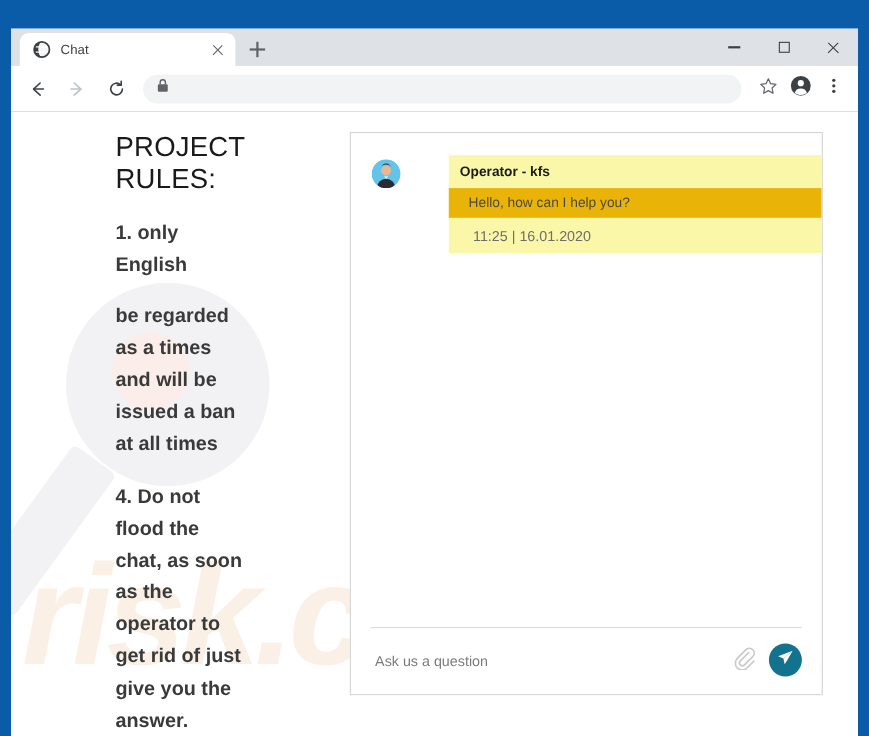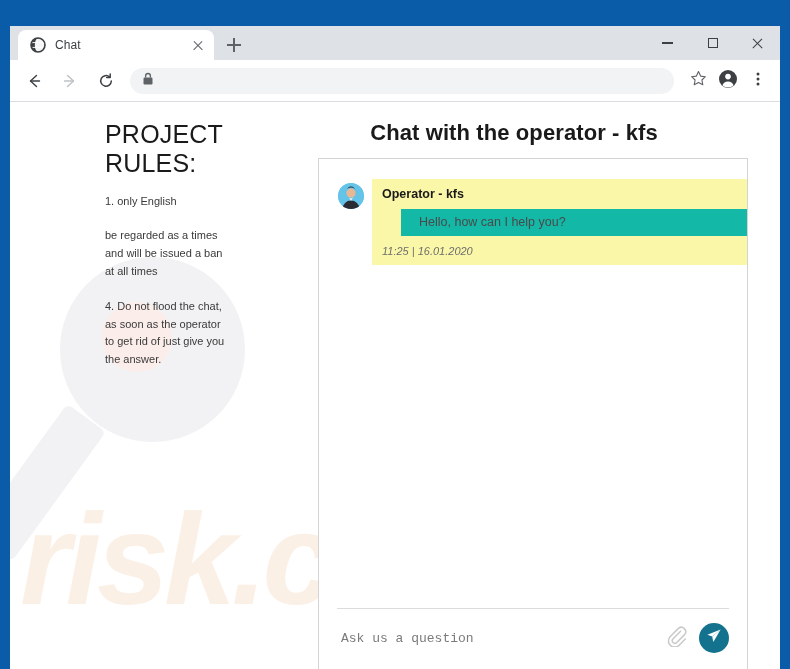--- a/index.html
+++ b/index.html
@@ -256,25 +256,26 @@
   }
   #rules-title {
     font-size: 25px;
     font-weight: normal;
     color: #1a1a1a;
     line-height: 1.17;
     margin: 0 0 14px 0;
     letter-spacing: .2px;
   }
   .rule {
-    font-size: 11px;
+    font-size: 18px;
     color: #3a3a3a;
     line-height: 1.62;
     margin-bottom: 17px;
     max-width: 122px;
+    font-weight: bold;
   }
 
   
   #chatcol {
     flex: 1 1 auto;
     margin-left: 28px;
     margin-right: 8px;
   }
   #chat-heading {
     font-size: 22px;
@@ -298,20 +299,21 @@
     flex: 1 1 auto;
     padding: 20px 0 0 0;
     overflow: hidden;
     position: relative;
   }
 
   .msg-row {
     display: flex;
     align-items: flex-start;
     padding-left: 19px;
+    gap: 36px;
   }
   .avatar {
     width: 26px; height: 26px;
     flex: 0 0 26px;
     border-radius: 50%;
     overflow: hidden;
     margin-top: 4px;
     background: #6ec4e8;
     position: relative;
   }
@@ -321,32 +323,30 @@
     margin-left: 8px;
     padding: 6px 0 8px 0;
   }
   .msg-author {
     font-size: 12.5px;
     font-weight: bold;
     color: #1a1a1a;
     padding: 2px 0 0 10px;
   }
   .msg-bubble {
-    background: #14b8a6;
+    background: #eab308;
     margin-top: 8px;
     padding: 6px 10px 7px 18px;
     font-size: 12.5px;
     color: #4a4a4a;
-    margin-left: 29px;
   }
   .msg-time {
-    font-size: 11px;
+    font-size: 13px;
     color: #6e6e6e;
-    padding: 9px 0 0 10px;
-    font-style: italic;
+    padding: 9px 0 0 22px;
   }
 
   
   #composer {
     flex: 0 0 auto;
     border-top: 0;
     padding: 0 18px 16px 18px;
     position: relative;
   }
   #composer-divider {
@@ -357,21 +357,21 @@
   #composer-row {
     display: flex;
     align-items: center;
   }
   #composer-input {
     flex: 1 1 auto;
     border: 0;
     outline: 0;
     font-size: 13px;
     color: #6b6b6b;
-    font-family: Liberation Mono, monospace;
+    font-family: Liberation Sans, sans-serif;
     background: transparent;
     padding: 0 4px 0 4px;
   }
   #composer-input::placeholder { color: #7b7b7b; opacity: 1; }
   #attach-btn {
     flex: 0 0 26px;
     width: 26px; height: 26px;
     display: flex; align-items: center; justify-content: center;
     cursor: pointer;
     margin-right: 10px;
@@ -501,21 +501,20 @@
     <div id="content">
 
       <div id="rules">
         <h1 id="rules-title">PROJECT RULES:</h1>
         <p class="rule">1. only English</p>
         <p class="rule">be regarded as a times and will be issued a ban at all times</p>
         <p class="rule">4. Do not flood the chat, as soon as the operator to get rid of just give you the answer.</p>
       </div>
 
       <div id="chatcol">
-        <h2 id="chat-heading">Chat with the operator - kfs</h2>
 
         <div id="chatbox">
 
           <div id="messages">
             <div class="msg-row">
               <span class="avatar">
                 <svg width="26" height="26" viewBox="0 0 26 26">
                   <circle cx="13" cy="13" r="13" fill="#64c3e8"></circle>
                   <circle cx="13" cy="10" r="4.6" fill="#e8b894"></circle>
                   <path d="M8.4 8.2 a4.6 4.6 0 0 1 9.2 0 c0 -2.4 -2 -3.6 -4.6 -3.6 s-4.6 1.2 -4.6 3.6 Z" fill="#2b2b33"></path>

